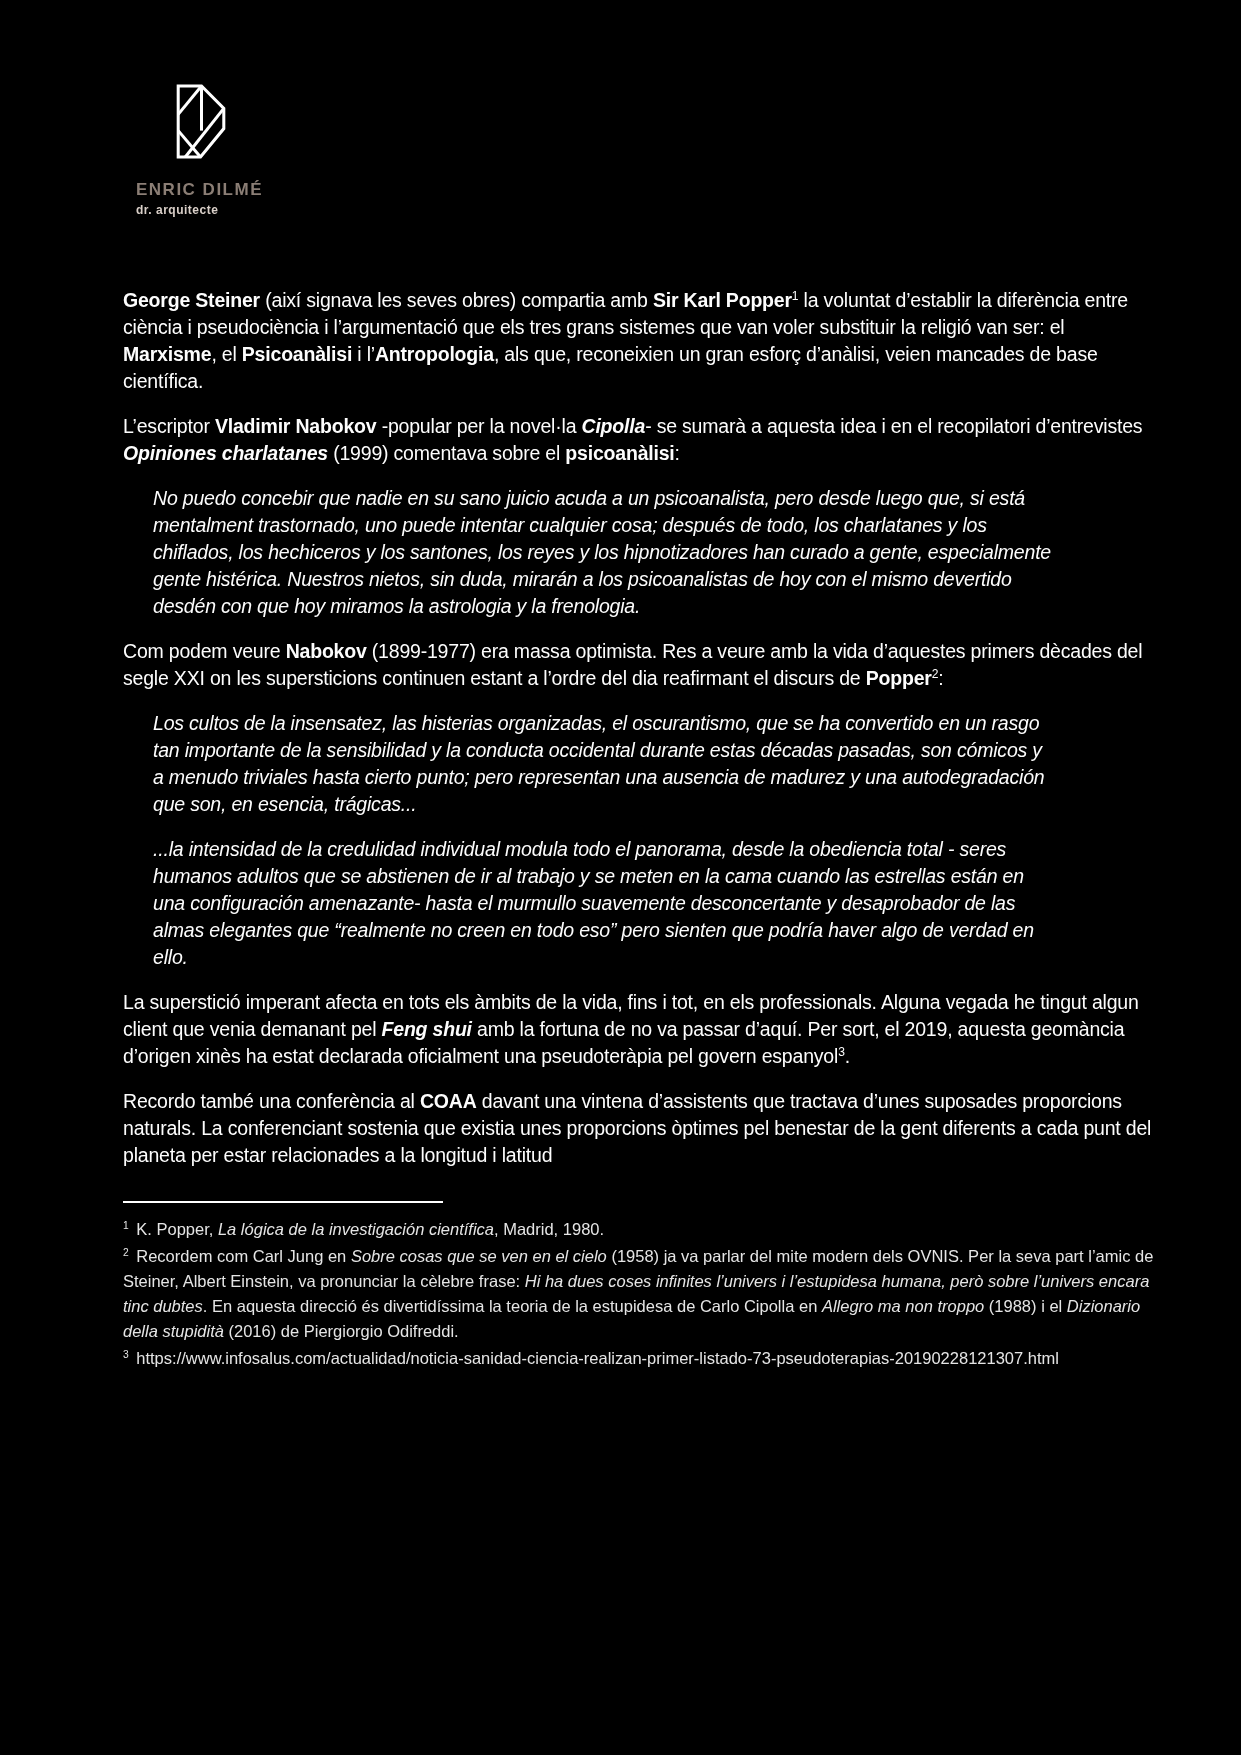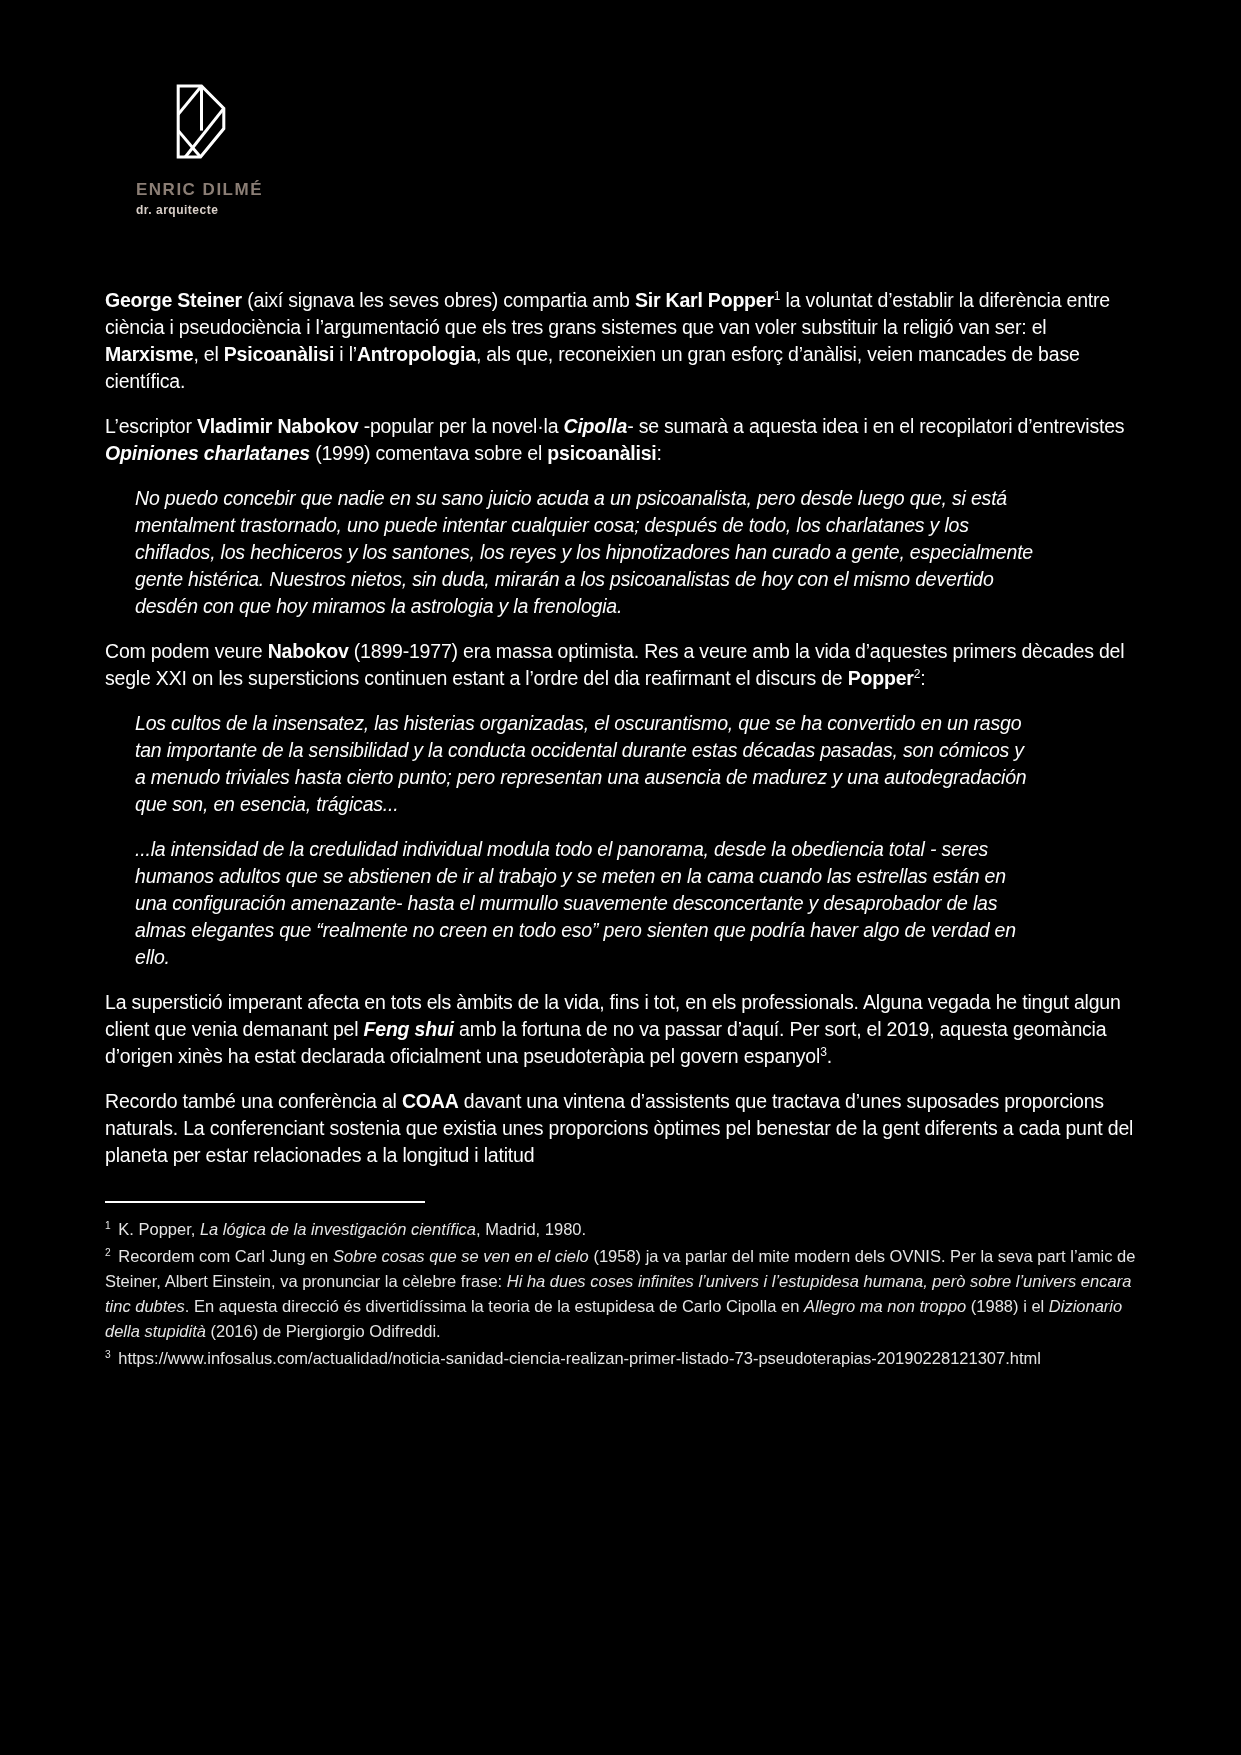--- a/index.html
+++ b/index.html
@@ -22,21 +22,21 @@
     color:#8b7e75;
     white-space:nowrap;
   }
   .logo-tagline{
     margin-top:3px;
     font-size:12px;font-weight:700;letter-spacing:.5px;
     color:#d9cfc8;
   }
   
   .doc{
-    position:absolute;left:105px;top:287px;width:1032px;
+    position:absolute;left:123px;top:287px;width:1032px;
     font-size:19.5px;line-height:27px;letter-spacing:-0.2px;
     color:#fdfdfd;
   }
   .doc p{margin:0 0 18px 0;}
   .para{}
   .quote{
     margin-left:30px !important;
     margin-right:100px !important;
     font-style:italic;
   }

